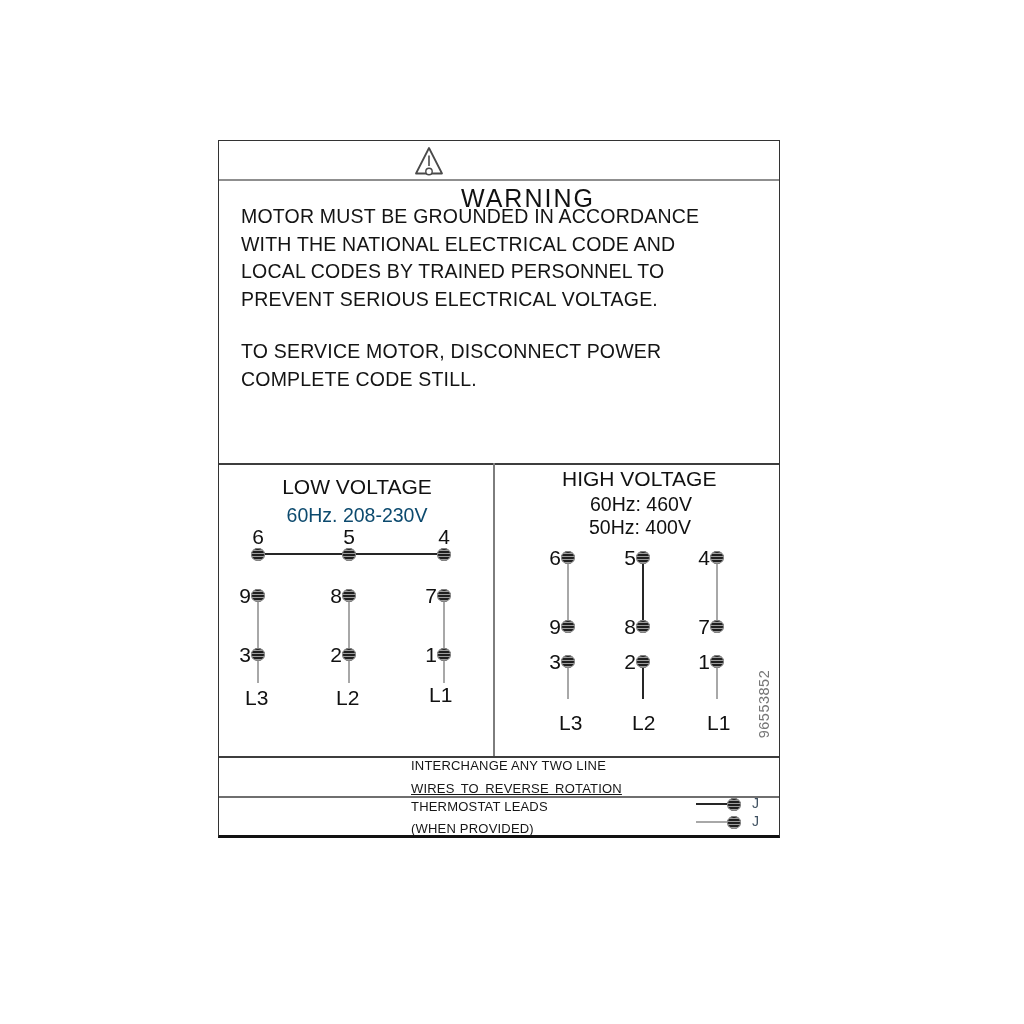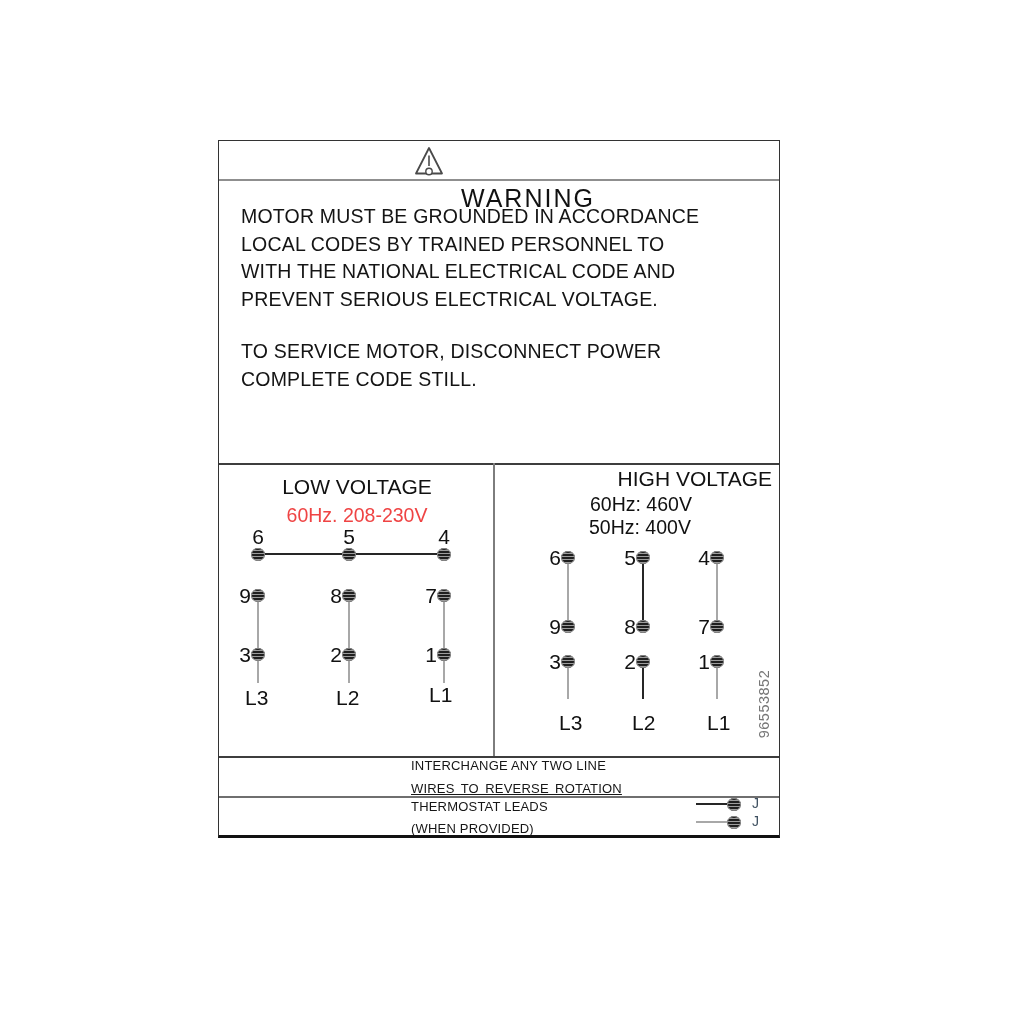--- a/index.html
+++ b/index.html
@@ -20,22 +20,22 @@
   .hdr-line{position:absolute;left:0;top:38px;width:100%;height:2px;background:#8f8f8f;}
   
   .para{position:absolute;left:22px;font-size:19.5px;line-height:27.5px;letter-spacing:0.2px;color:#141414;}
   .p1{top:62px;}
   .p2{top:197px;}
   
   .sec-line{position:absolute;left:0;width:100%;background:#3d3d3d;}
   .divider-v{position:absolute;left:274px;top:322px;width:2px;height:293px;background:#7d7d7d;}
   
   .lv-title{position:absolute;left:0;top:334px;width:276px;text-align:center;font-size:21px;color:#111;}
-  .lv-sub{position:absolute;left:0;top:363px;width:276px;text-align:center;font-size:19.5px;color:#ef4444;}
-  .hv-title{position:absolute;left:343px;top:326px;width:210px;text-align:right;font-size:21px;color:#111;}
+  .lv-sub{position:absolute;left:0;top:363px;width:276px;text-align:center;font-size:19.5px;color:#0c4a6e;}
+  .hv-title{position:absolute;left:343px;top:326px;width:210px;text-align:left;font-size:21px;color:#111;}
   .hv-sub1{position:absolute;left:371px;top:352px;font-size:19.5px;color:#111;}
   .hv-sub2{position:absolute;left:370px;top:375px;font-size:19.5px;color:#111;}
   
   .wire{position:absolute;}
   .wire-dark{background:#262626;}
   .wire-gray{background:#a8a8a8;}
   
   .dot{position:absolute;width:14px;height:13px;border-radius:50%;
     background:repeating-linear-gradient(180deg,#1f1f1f 0px,#1f1f1f 2px,#9d9d9d 2px,#9d9d9d 3px);
     box-shadow:inset 0 0 0 1px #8a8a8a;}
@@ -61,22 +61,22 @@
   <svg class="abs" style="left:195px;top:4px;" width="30" height="32" viewBox="0 0 30 32">
     <path d="M15 3 L28 28.5 L2 28.5 Z" fill="none" stroke="#4a4a4a" stroke-width="1.8" stroke-linejoin="round"></path>
     <line x1="15" y1="10.5" x2="15" y2="21" stroke="#4a4a4a" stroke-width="1.6"></line>
     <circle cx="15" cy="26.5" r="3.2" fill="#ffffff" stroke="#4a4a4a" stroke-width="1.4"></circle>
   </svg>
   <div class="hdr-title">WARNING</div>
   <div class="hdr-line"></div>
 
   <div class="para p1">
     <div>MOTOR MUST BE GROUNDED IN ACCORDANCE</div>
+    <div>WITH THE NATIONAL ELECTRICAL CODE AND</div>
     <div>LOCAL CODES BY TRAINED PERSONNEL TO</div>
-    <div>WITH THE NATIONAL ELECTRICAL CODE AND</div>
     <div>PREVENT SERIOUS ELECTRICAL VOLTAGE.</div>
   </div>
   <div class="para p2">
     <div>TO SERVICE MOTOR, DISCONNECT POWER</div>
     <div>COMPLETE CODE STILL.</div>
   </div>
 
   <div class="sec-line" style="top:322px;height:2px;"></div>
   <div class="divider-v"></div>
 

